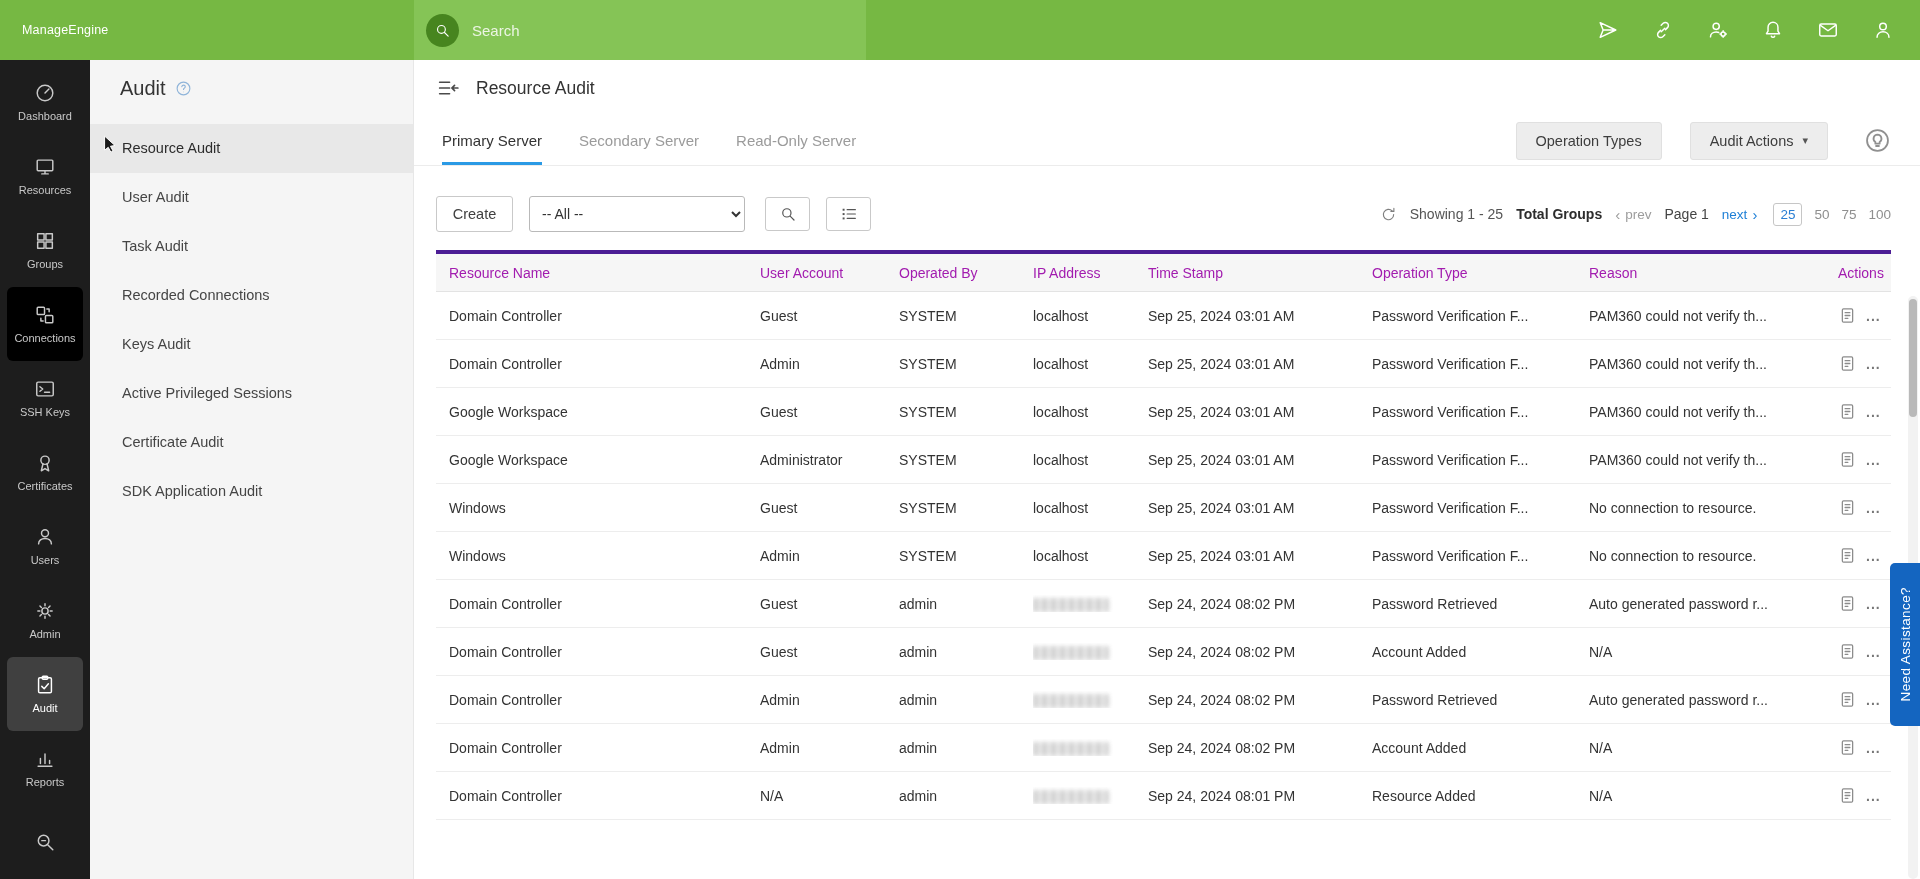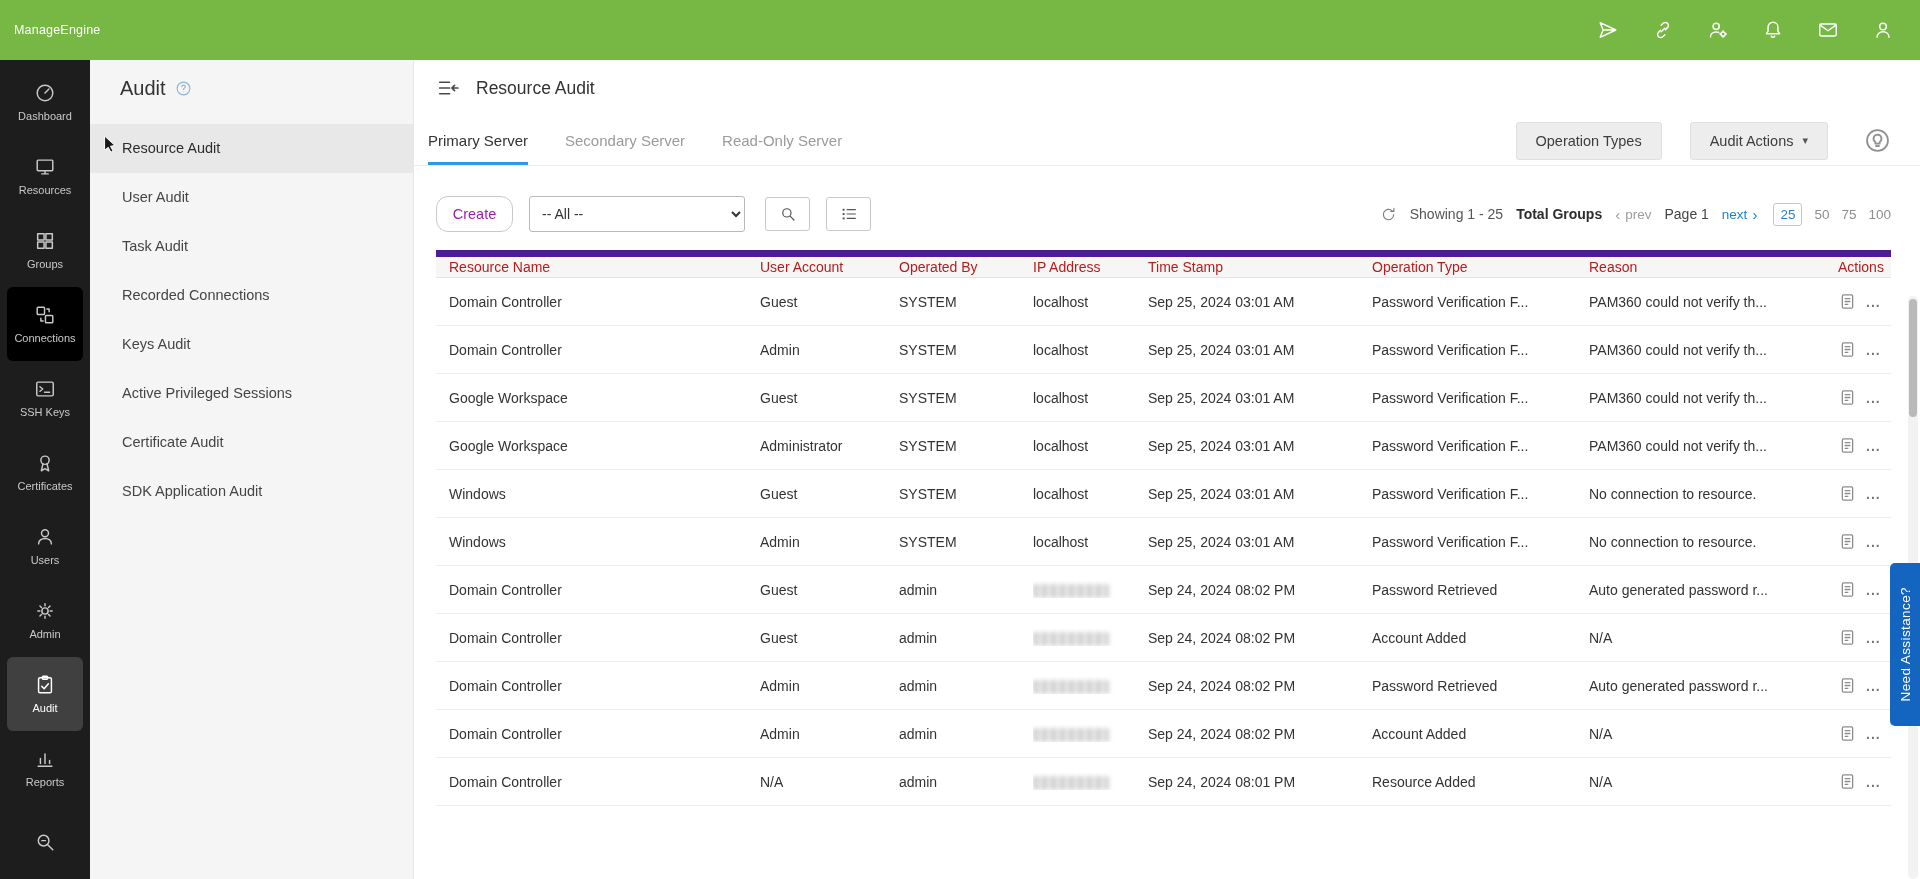--- a/index.html
+++ b/index.html
@@ -2,21 +2,21 @@
 <html><head>
 <meta charset="utf-8">
 <style>
 *{margin:0;padding:0;box-sizing:border-box}
 html,body{width:1920px;height:879px}
 body{font-family:"Liberation Sans",sans-serif;background:#fff;overflow:hidden}
 .app{position:relative;width:1920px;height:879px}
 
 
 .topbar{height:60px;background:#76b843;display:flex;align-items:stretch}
-.brand{width:414px;display:flex;flex-direction:column;justify-content:center;padding-left:14px;color:#fff;cursor:pointer}
+.brand{width:414px;display:flex;flex-direction:column;justify-content:center;padding-left:22px;color:#fff;cursor:pointer}
 .brand-l1{font-size:12.5px;letter-spacing:.2px}
 .brand-l2{font-size:22px;font-weight:bold;letter-spacing:.3px;margin-top:1px}
 .gsearch{width:452px;background:#85c456;display:flex;align-items:center;padding:0 10px 0 12px}
 .gsearch-btn{width:33px;height:33px;border-radius:50%;background:#47851f;color:#fff;display:flex;align-items:center;justify-content:center;cursor:pointer;flex:none}
 .gsearch-btn svg{width:17px;height:17px}
 .gsearch-input{flex:1;height:100%;background:transparent;border:none;outline:none;color:#fff;font-size:15px;padding-left:13px;font-family:inherit}
 .gsearch-input::placeholder{color:#f2f8ec;opacity:.95}
 .top-icons{margin-left:auto;display:flex;align-items:center;gap:33px;padding-right:26px;color:#fff}
 .top-ic{width:22px;height:22px;cursor:pointer}
 .top-ic svg{width:22px;height:22px}
@@ -43,53 +43,53 @@
 .sub-item{height:49px;line-height:49px;padding-left:32px;font-size:14.5px;color:#454545;cursor:pointer;white-space:nowrap}
 .sub-item.sel{background:#e8e8e8;color:#2d2d2d}
 
 
 .main{flex:1;background:#fff;min-width:0}
 .main-header{height:56px;display:flex;align-items:center;gap:15px;padding-left:22px}
 .collapse{width:25px;height:25px;color:#4a4a4a;cursor:pointer}
 .collapse svg{width:25px;height:25px}
 .page-title{font-size:17.5px;font-weight:500;color:#333}
 
-.tabs-row{height:50px;display:flex;align-items:center;padding:0 29px 0 14px;border-bottom:1px solid #ececec}
+.tabs-row{height:50px;display:flex;align-items:center;padding:0 29px 0 28px;border-bottom:1px solid #ececec}
 .tabs{display:flex;gap:37px;height:100%}
 .tab{display:flex;align-items:center;font-size:15px;color:#9b9b9b;cursor:pointer;border-bottom:3px solid transparent;border-top:3px solid transparent;white-space:nowrap}
 .tab.active{color:#333;border-bottom-color:#2a9ae5}
 .tab-actions{margin-left:auto;display:flex;align-items:center;gap:28px}
 .gbtn{height:38px;padding:0 19px;background:#ededed;border:1px solid #e0e0e0;border-radius:3px;font-size:14.5px;color:#3d3d3d;font-family:inherit;cursor:pointer;display:flex;align-items:center;gap:9px;white-space:nowrap}
 .caret{font-size:11px;color:#555}
 .tips{width:27px;height:27px;color:#909090;cursor:pointer;margin-left:8px}
 .tips svg{width:27px;height:27px}
 
 .toolbar-row{margin-top:30px;padding:0 29px 0 22px;display:flex;align-items:center}
-.create-btn{width:77px;height:36px;background:#fff;border:1px solid #c9c9c9;border-radius:12px;font-size:14.5px;color:#a21caf;font-family:inherit;cursor:pointer}
+.create-btn{width:77px;height:36px;background:#fff;border:1px solid #c9c9c9;border-radius:3px;font-size:14.5px;color:#404040;font-family:inherit;cursor:pointer}
 .filter-select{width:216px;height:36px;margin-left:16px;border:1px solid #b9b9b9;border-radius:3px;font-size:14px;color:#333;padding:0 8px;background:#fff;font-family:inherit;cursor:pointer}
 .sq-btn{width:45px;height:34px;margin-left:20px;background:#fff;border:1px solid #c9c9c9;border-radius:3px;cursor:pointer;display:flex;align-items:center;justify-content:center;color:#555}
 .sq-btn + .sq-btn{margin-left:16px}
 .sq-ic{width:18px;height:18px;display:block}
 .sq-ic svg{width:18px;height:18px;display:block}
 .pager{margin-left:auto;display:flex;align-items:center;gap:13px;font-size:14px;color:#555}
 .refresh{width:17px;height:17px;color:#7e7e7e;cursor:pointer}
 .refresh svg{width:17px;height:17px;display:block}
 .total-count{color:#2d2d2d;font-weight:bold;cursor:pointer;text-decoration:none}
 .prev{color:#9d9d9d;cursor:default;display:flex;gap:5px;align-items:center;font-size:13.5px}
 .pagenum{color:#444}
 .next{color:#1d7fd6;cursor:pointer;display:flex;gap:5px;align-items:center;font-size:13.5px;text-decoration:none}
 .chev{font-size:15px;line-height:1}
 .sizes{display:flex;align-items:center;gap:12px;margin-left:3px}
 .size{color:#8e8e8e;font-size:13.5px;cursor:pointer}
 .size.sel{border:1px solid #c6c6c6;border-radius:3px;padding:3px 6px;color:#2a7fd4;background:#fff}
 
 
 .table{margin:18px 29px 0 22px}
 .t-head,.t-row{display:grid;grid-template-columns:324px 139px 134px 115px 224px 217px 249px 54px;align-items:center}
-.t-head{height:28px;background:#f6f6f6;border-top:7px solid #4c1d95;border-bottom:1px solid #e3e3e3;font-size:14px;color:#b91c1c}
+.t-head{height:42px;background:#f6f6f6;border-top:4px solid #4c1d95;border-bottom:1px solid #e3e3e3;font-size:14px;color:#a21caf}
 .t-hcell{white-space:nowrap;overflow:hidden;cursor:pointer}
 .t-hcell.first,.t-cell.first{padding-left:13px}
 .t-row{height:48px;border-bottom:1px solid #ededed;font-size:14px;color:#333;background:#fff}
 .t-cell{white-space:nowrap;overflow:hidden;padding-right:10px}
 .t-cell.actions{display:flex;align-items:center;gap:9px;color:#8c8c8c;overflow:visible;padding-right:0}
 .row-icon{width:19px;height:19px;cursor:pointer}
 .row-icon svg{width:19px;height:19px;display:block}
 .row-more{cursor:pointer;font-weight:bold;color:#777;letter-spacing:1px}
 .redacted{display:inline-block;width:76px;height:14px;border-radius:2px;background:repeating-linear-gradient(90deg,#c9c9c9 0 5px,#e6e6e6 5px 9px);filter:blur(2px);opacity:.85;vertical-align:middle}
 
@@ -102,20 +102,29 @@
 .cursor svg{width:20px;height:22px}
 </style>
 </head>
 <body>
 
 <div class="app">
 
   <header class="topbar">
     <div class="brand">
       <div class="brand-l1">ManageEngine</div>
+    </div>
+    <div class="gsearch">
+      <span class="gsearch-btn">
+          <svg viewBox="0 0 24 24" fill="none" stroke="currentColor" stroke-width="1.6" stroke-linecap="round" stroke-linejoin="round">
+            <circle cx="10.5" cy="10.5" r="5.5"></circle>
+            <path d="M14.8 14.8L20 20"></path>
+          </svg>
+        </span>
+      <input class="gsearch-input" placeholder="Search" style="">
     </div>
     <div class="top-icons" id="top-icons">
         <span class="top-ic"><svg viewBox="0 0 24 24" fill="none" stroke="currentColor" stroke-width="1.6" stroke-linecap="round" stroke-linejoin="round">
             <path d="M3.5 20l17-8-17-8 3.2 8-3.2 8zM6.7 12h13"></path>
           </svg></span>
         <span class="top-ic"><svg viewBox="0 0 24 24" fill="none" stroke="currentColor" stroke-width="1.6" stroke-linecap="round" stroke-linejoin="round">
             <path d="M10 14l4-4"></path>
             <path d="M9.3 12.4l-2.2 2.2a3.3 3.3 0 104.7 4.7l2.2-2.2"></path>
             <path d="M14.7 11.6l2.2-2.2a3.3 3.3 0 10-4.7-4.7L10 6.9"></path>
           </svg></span>

